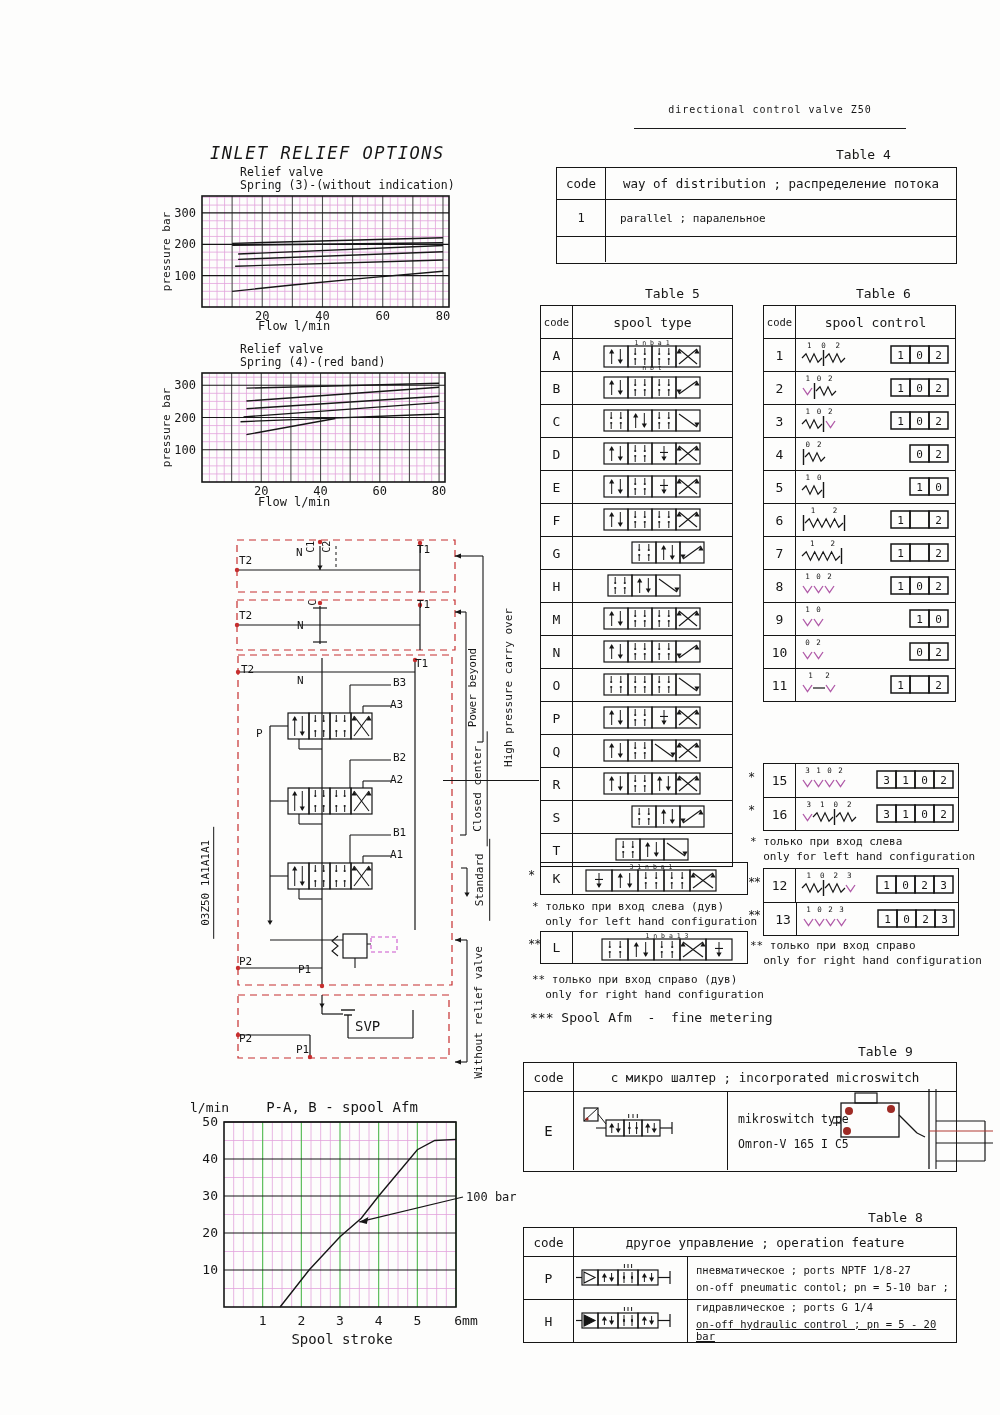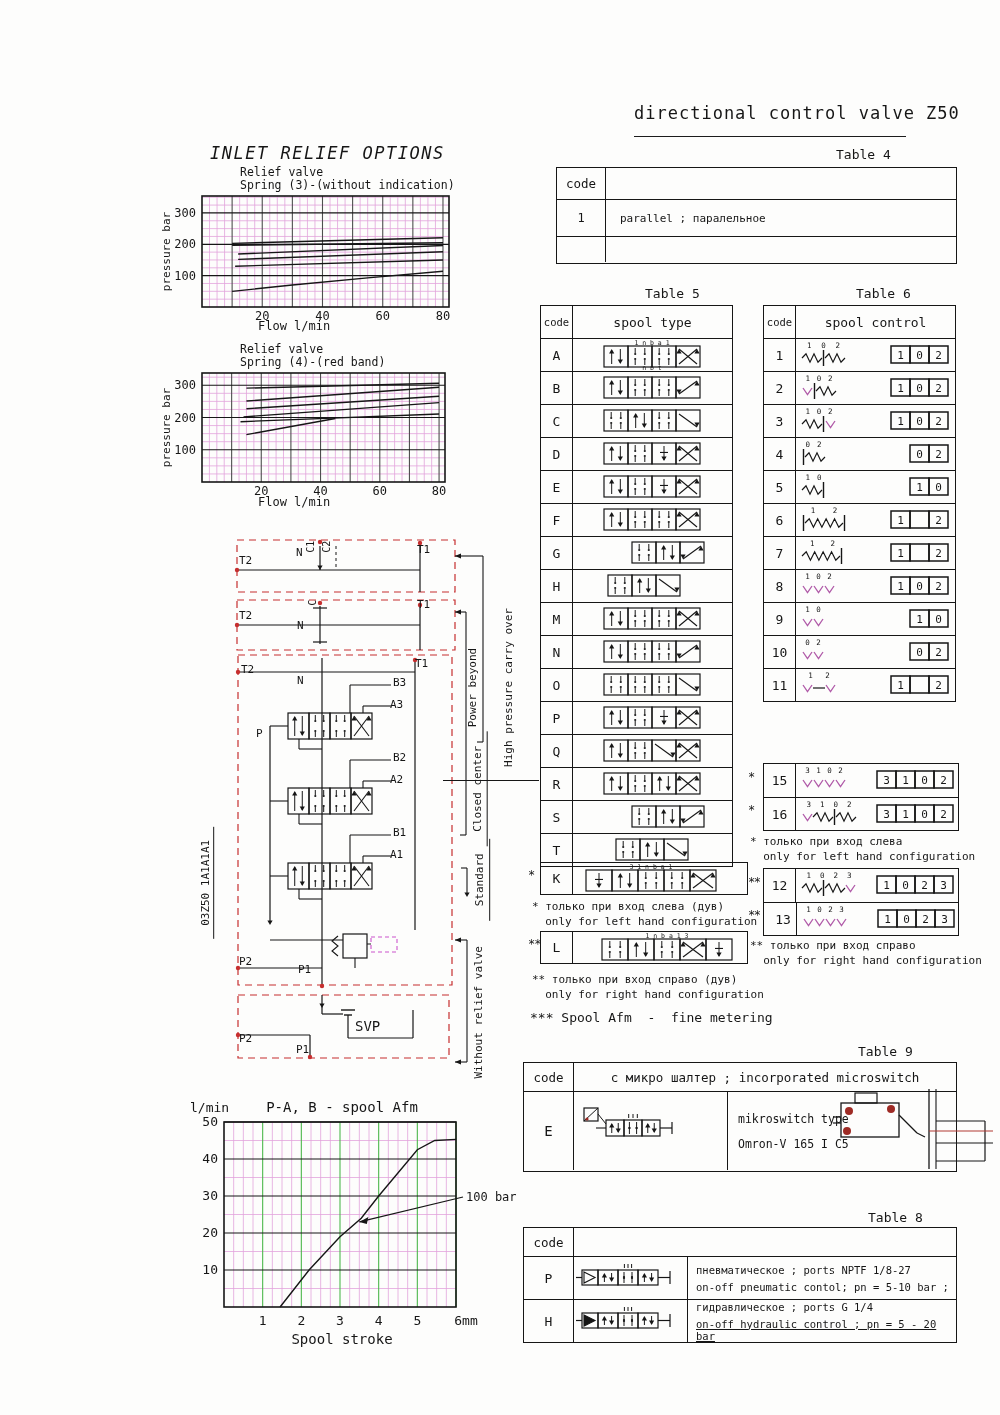--- a/index.html
+++ b/index.html
@@ -14,21 +14,21 @@
   .ccell{display:flex;align-items:center;justify-content:center;
          border-right:1.4px solid #161616;height:100%;box-sizing:border-box;}
   .fcell{flex:1;display:flex;align-items:center;height:100%;box-sizing:border-box;}
   svg{display:block;}
 </style>
 </head>
 <body>
 
 <div class="page">
 
-  <div class="lbl ctr" style="left:634px;top:104px;width:272px;font-size:17px;letter-spacing:1px;border-bottom:1.7px solid #1c1c1c;padding-bottom:12px;">directional control valve Z50</div>
+  <div class="lbl ctr" style="left:634px;top:104px;width:272px;font-size:10px;letter-spacing:1px;border-bottom:1.7px solid #1c1c1c;padding-bottom:12px;">directional control valve Z50</div>
   <div class="lbl" style="left:836px;top:148px;font-size:13px;">Table 4</div>
   <div class="lbl" style="left:210px;top:144px;font-size:17px;font-style:italic;letter-spacing:1.5px;">INLET RELIEF OPTIONS</div>
 
   <div class="lbl" style="left:240px;top:166px;font-size:11.5px;">Relief valve</div>
   <div class="lbl" style="left:240px;top:179px;font-size:11.5px;">Spring (3)-(without indication)</div>
   <div class="lbl" style="left:240px;top:343px;font-size:11.5px;">Relief valve</div>
   <div class="lbl" style="left:240px;top:356px;font-size:11.5px;">Spring (4)-(red band)</div>
 
   <div class="lbl" id="chart1" style="left:158px;top:190px;"><svg width="312" height="154">
         <line x1="51.53048780487805" y1="6" x2="51.53048780487805" y2="117" stroke="#e2a3dc" stroke-width="0.8"></line>
@@ -209,20 +209,21 @@
         <text x="160" y="19" font-size="14" font-family="DejaVu Sans Mono, monospace" fill="#161616" text-anchor="middle">P-A, B  -  spool Afm</text>
         <text x="160" y="251" font-size="14" font-family="DejaVu Sans Mono, monospace" fill="#161616" text-anchor="middle">Spool stroke</text>
         <line x1="177.33333333333334" y1="128.89999999999998" x2="281" y2="104" stroke="#161616" stroke-width="1.2"></line>
         <polygon points="177.33333333333334,128.89999999999998 186.33333333333334,123.89999999999998 184.83333333333334,130.89999999999998" fill="#161616"></polygon>
         <text x="284" y="108" font-size="12" font-family="DejaVu Sans Mono, monospace" fill="#161616" text-anchor="start">100 bar</text>
       </svg></div>
 
   <div class="tbl" style="left:556px;top:167px;width:401px;height:97px;">
     <div class="trow" style="height:31px;">
       <div class="ccell" style="width:49px;font-size:12.5px;">code</div>
+      <div class="fcell" style="justify-content:center;font-size:12.5px;">way of distribution ;  распределение потока</div>
     </div>
     <div class="trow" style="height:37px;">
       <div class="ccell" style="width:49px;font-size:12px;">1</div>
       <div class="fcell" style="padding-left:14px;font-size:11px;">parallel ;  паралельное</div>
     </div>
     <div class="trow" style="height:26px;">
       <div class="ccell" style="width:49px;"></div>
       <div class="fcell"></div>
     </div>
   </div>
@@ -509,20 +510,21 @@
         <line x1="152" y1="34" x2="152" y2="74" stroke="#161616" stroke-width="1.2"></line>
         <line x1="103" y1="74" x2="152" y2="74" stroke="#161616" stroke-width="1.2"></line>
         <line x1="96" y1="44" x2="160" y2="44" stroke="#b23a32" stroke-width="1.1"></line>
         <line x1="103" y1="56" x2="160" y2="56" stroke="#161616" stroke-width="1"></line>
       </svg></div>
 
   <div class="lbl" style="left:868px;top:1211px;font-size:13px;">Table 8</div>
   <div class="tbl" style="left:523px;top:1227px;width:434px;height:116px;">
     <div class="trow" style="height:28px;">
       <div class="ccell" style="width:50px;font-size:12.5px;">code</div>
+      <div class="fcell" style="justify-content:center;font-size:12.5px;">другое управление ;  operation feature</div>
     </div>
     <div class="trow" style="height:43px;">
       <div class="ccell" style="width:50px;font-size:13px;">P</div>
       <div class="ccell" style="width:114px;">
           <span id="t8symP">
             <svg width="110" height="40">
               <line x1="0" y1="19.5" x2="6" y2="19.5" stroke="#161616" stroke-width="1.2"></line>
               <rect x="6" y="12" width="16" height="15" fill="none" stroke="#161616" stroke-width="1.2"></rect>
               <polygon points="8,14 19,19.5 8,25" fill="none" stroke="#161616" stroke-width="1.1"></polygon>
               <rect x="22" y="12" width="20" height="15" fill="none" stroke="#161616" stroke-width="1.2"></rect>

